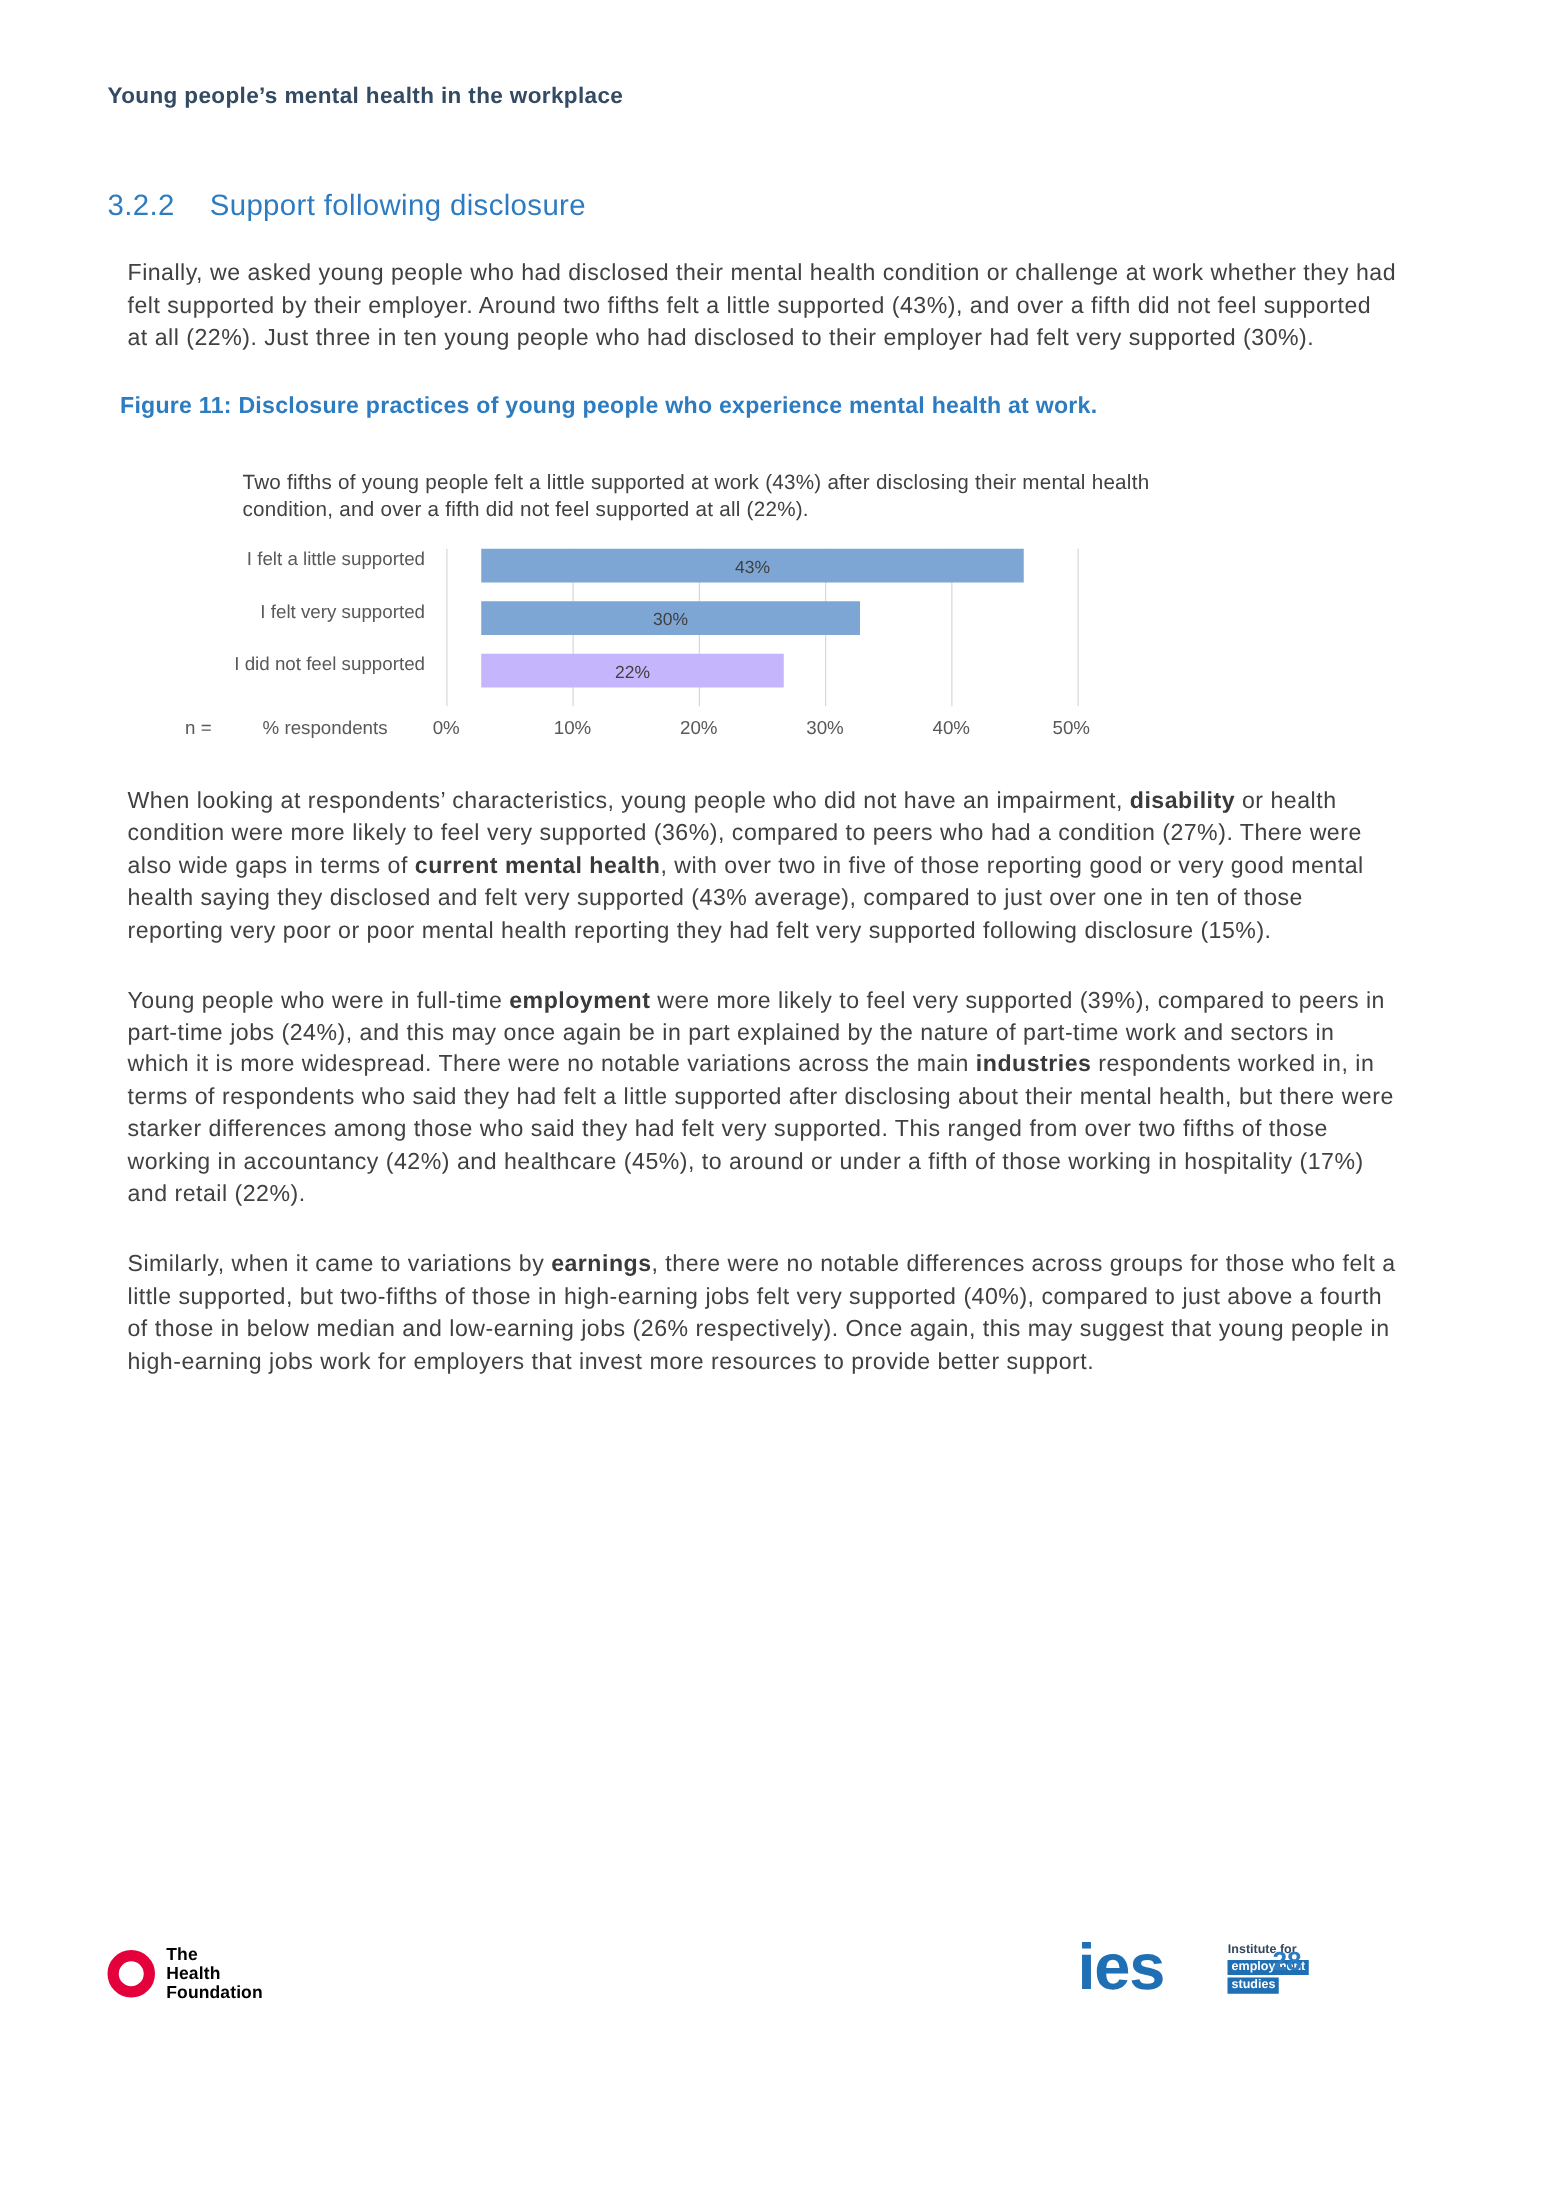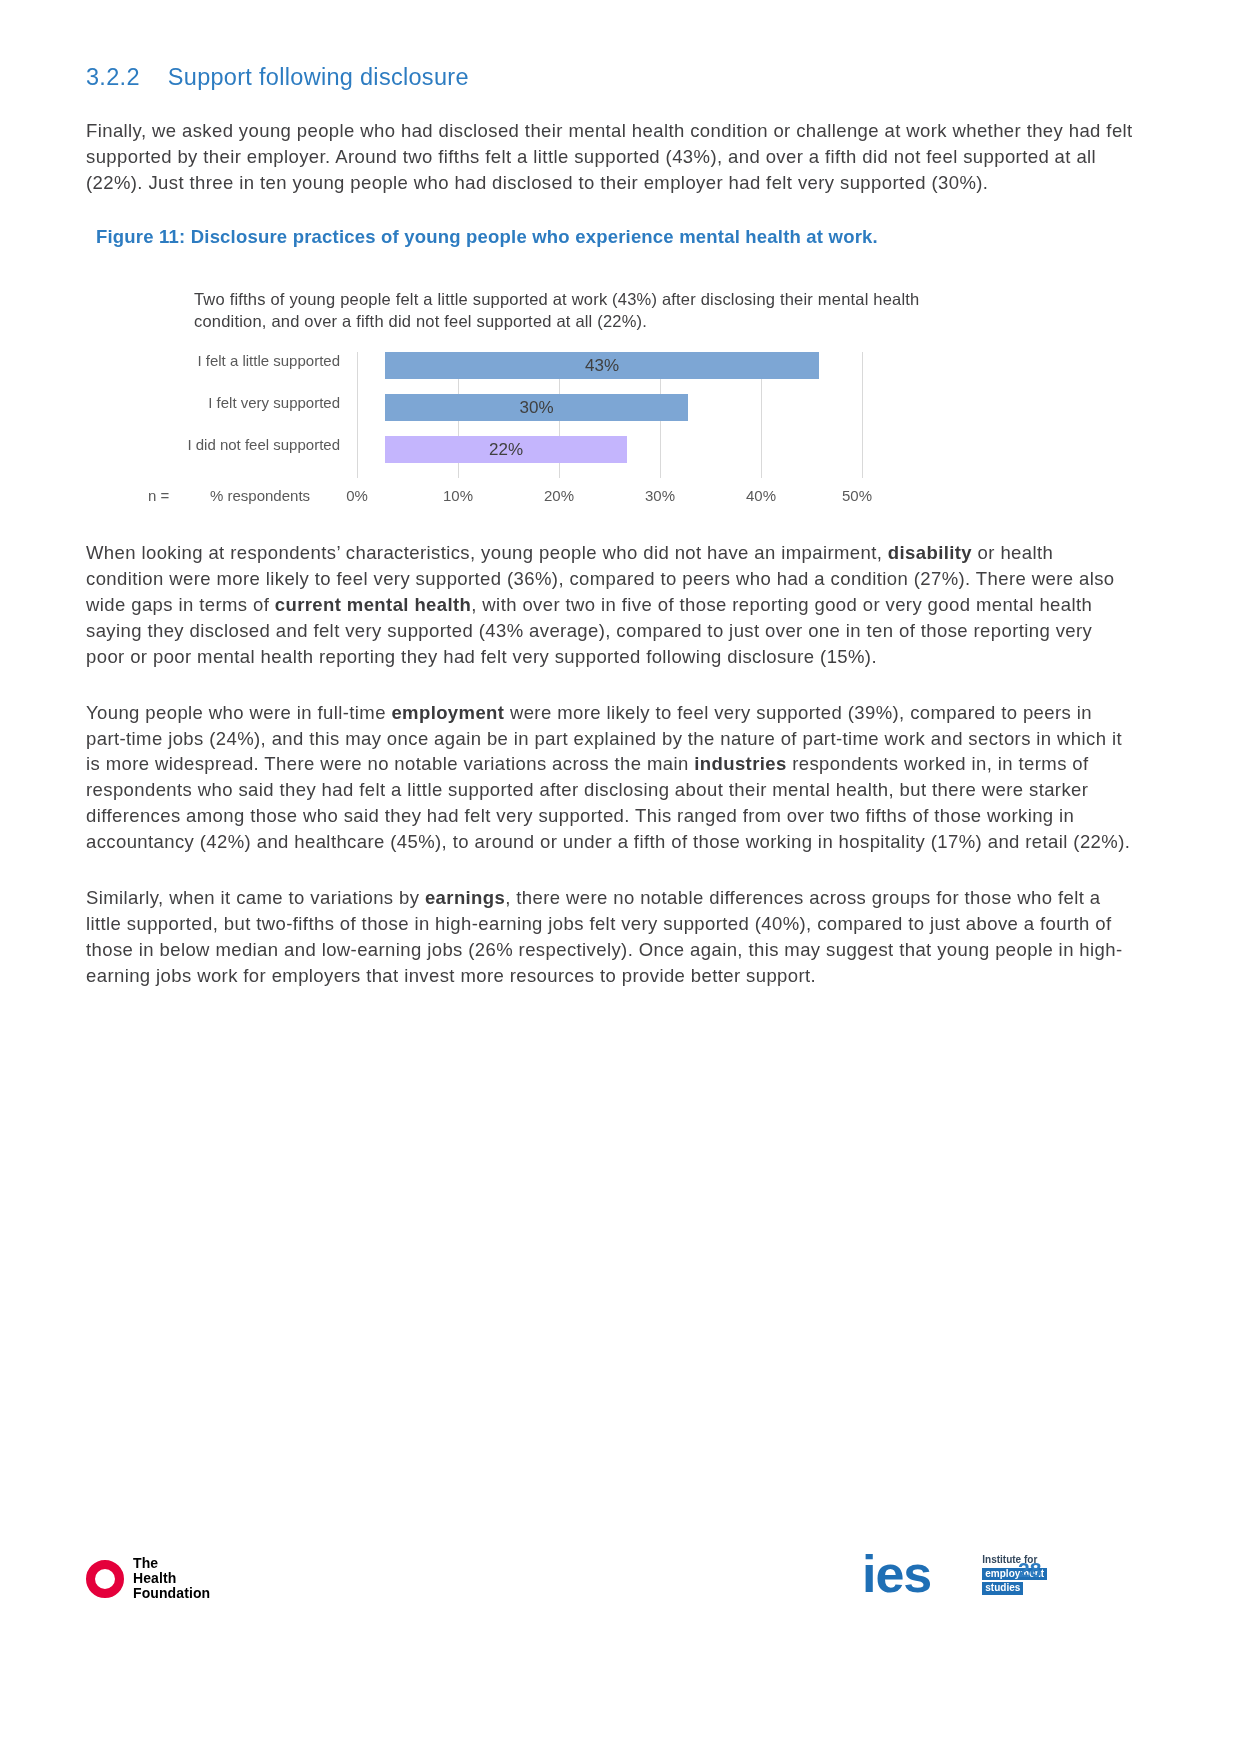--- a/index.html
+++ b/index.html
@@ -26,21 +26,21 @@
     margin-top: 64px;
     font-size: 23.5px;
     font-weight: 500;
     letter-spacing: 0.3px;
     color: var(--accent-blue, #2d7cc1);
     display: flex;
     gap: 28px;
   }
 
   .para {
-    margin: 0;
+    margin: 16px;
     margin-top: 27px;
     font-size: 18.5px;
     line-height: 1.4;
     letter-spacing: 0.4px;
     color: var(--body-text, #414042);
   }
   .para strong { font-weight: 700; color: #3a3a3c; }
 
   .figure-title {
     margin-top: 30px;
@@ -74,21 +74,21 @@
     color: var(--chart-text, #595959);
   }
   .chart-plot { margin-left: 17px; flex: 1; height: 27px; position: relative; }
   .chart-bar {
     height: 27px;
     display: flex;
     align-items: center;
     justify-content: center;
     background: var(--bar-blue, #7da6d4);
   }
-  .bar-value { font-size: 17px; color: #404040; white-space: nowrap; }
+  .bar-value { font-size: 14px; color: #404040; white-space: nowrap; }
 
   .chart-axis { position: relative; height: 26px; margin-top: 6px; font-size: 15px; color: var(--chart-text, #595959); }
   .n-label { position: absolute; left: 62px; top: 3px; }
   .x-axis-label { position: absolute; left: 124px; top: 3px; }
   .x-ticks { position: absolute; left: 271px; top: 3px; width: 506px; height: 22px; }
   .x-tick { position: absolute; transform: translateX(-50%); white-space: nowrap; }
 
   .source {
     margin-top: 26px;
     font-style: italic;
@@ -115,20 +115,21 @@
   .ies-chip { background: var(--ies-blue, #1f6fb5); color: #ffffff; padding: 1px 3px; width: fit-content; }
 
   .page-number { position: absolute; left: 1018px; top: 1558px; font-size: 21px; font-weight: 700; color: var(--accent-blue, #2d7cc1); }
 </style>
 </head>
 <body>
 
 <div class="page">
   <div class="content">
 
+    <div class="doc-header">Young people’s mental health in the workplace</div>
 
     <div class="section-heading">
       <span>3.2.2</span>
       <span>Support following disclosure</span>
     </div>
 
     <p class="para">Finally, we asked young people who had disclosed their mental health condition or challenge at work whether they had felt supported by their employer. Around two fifths felt a little supported (43%), and over a fifth did not feel supported at all (22%). Just three in ten young people who had disclosed to their employer had felt very supported (30%).</p>
 
     <div class="figure-title">Figure 11: Disclosure practices of young people who experience mental health at work.</div>
 

